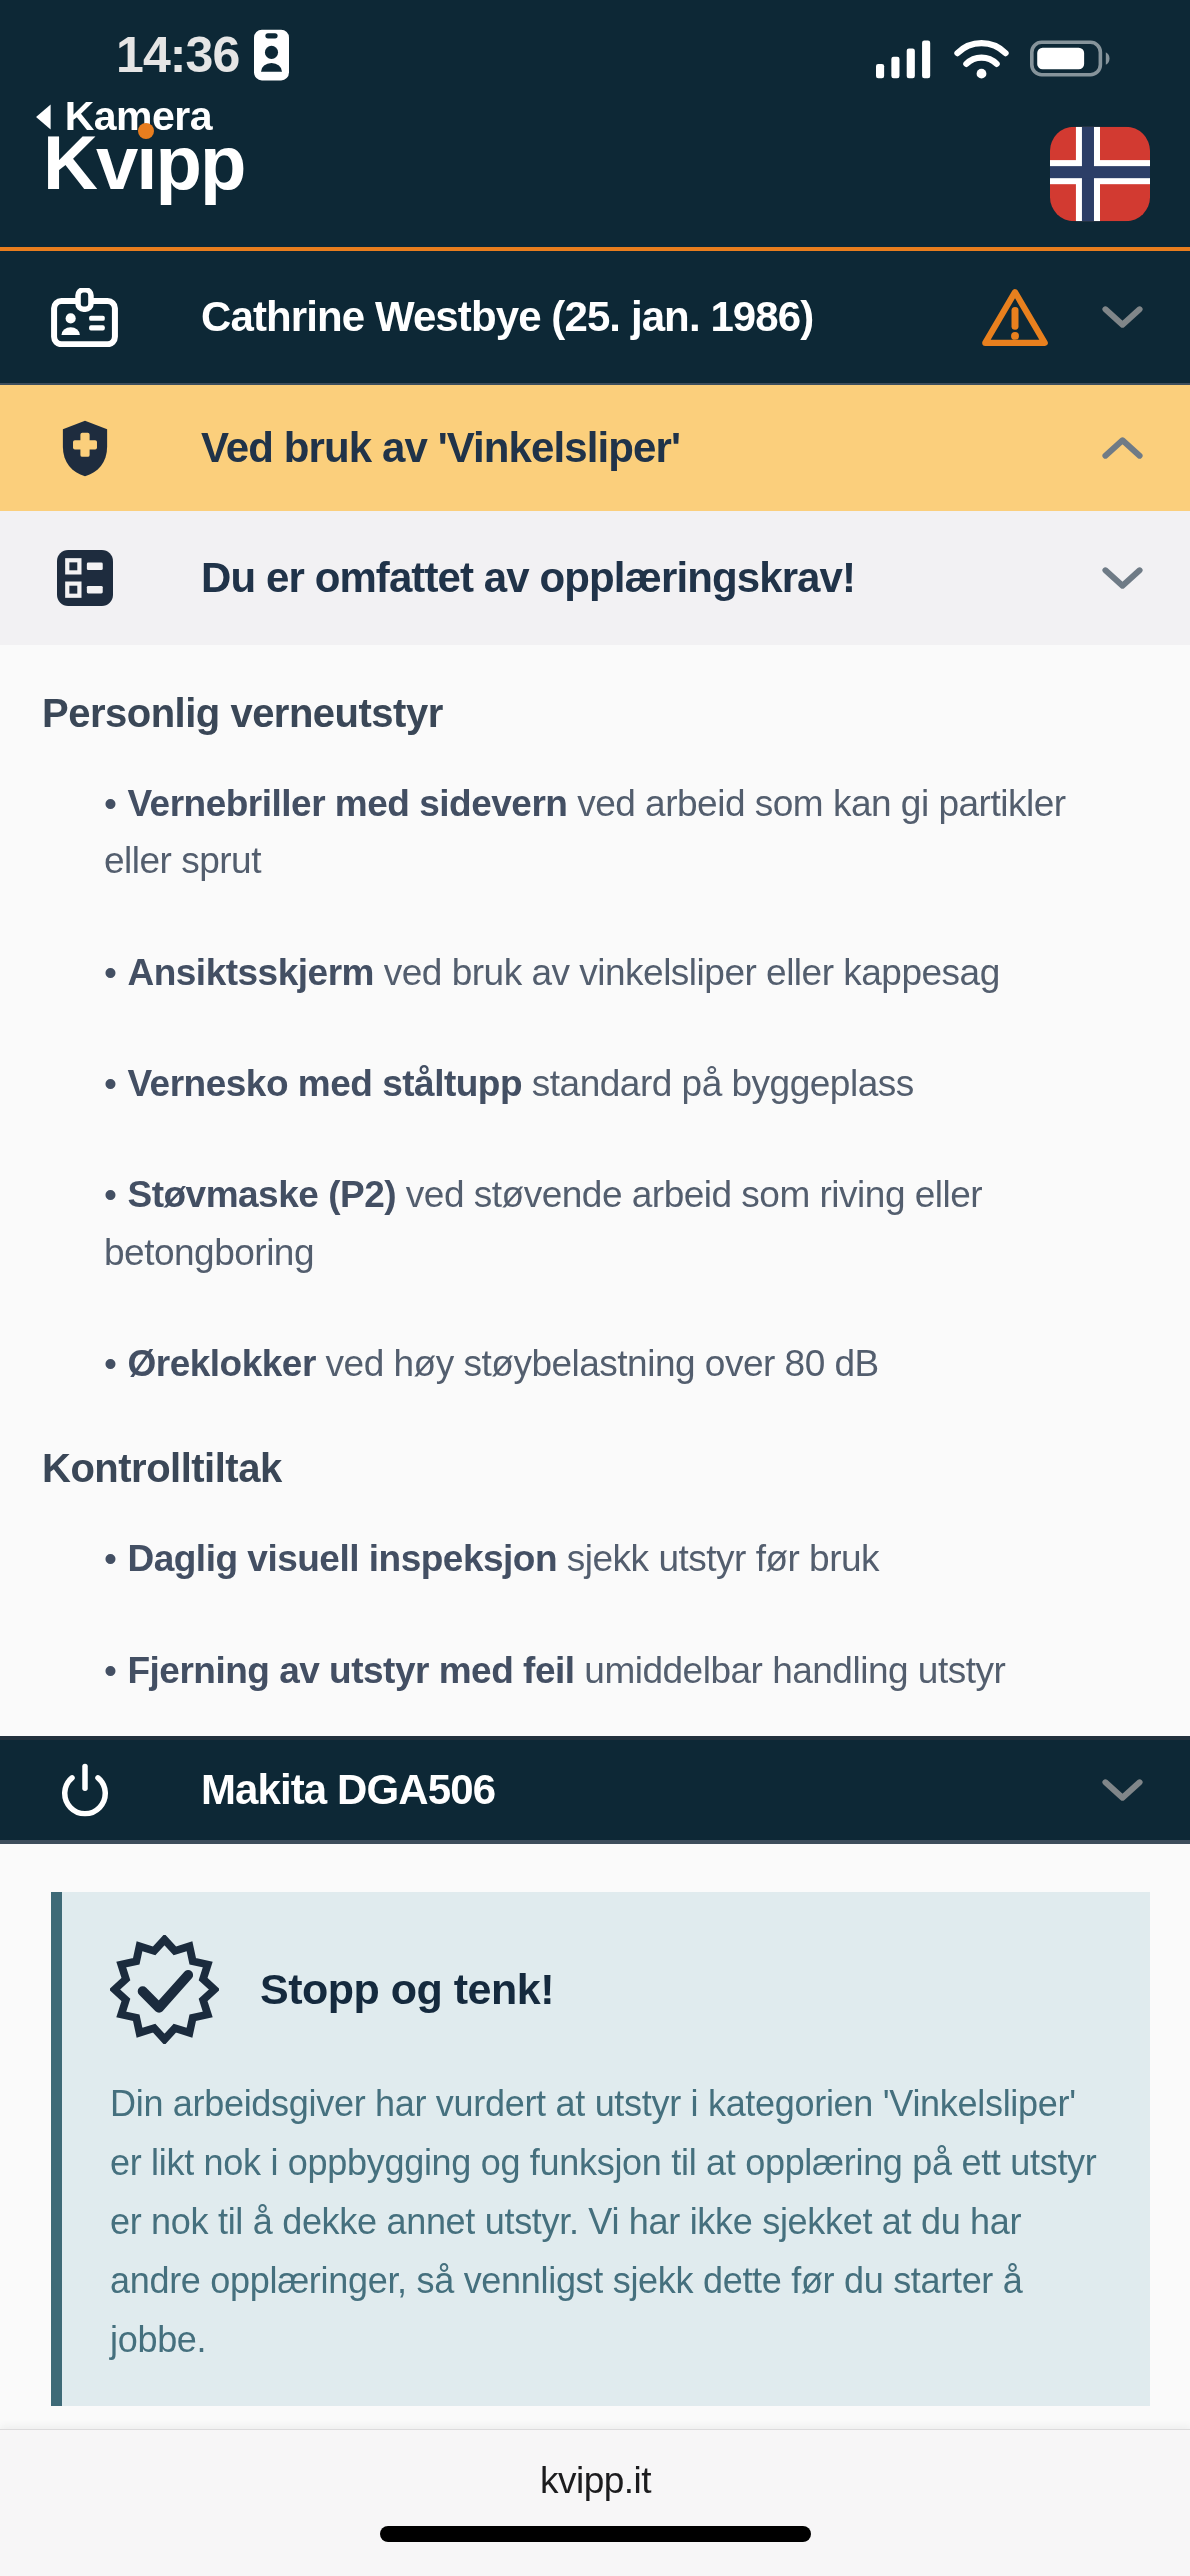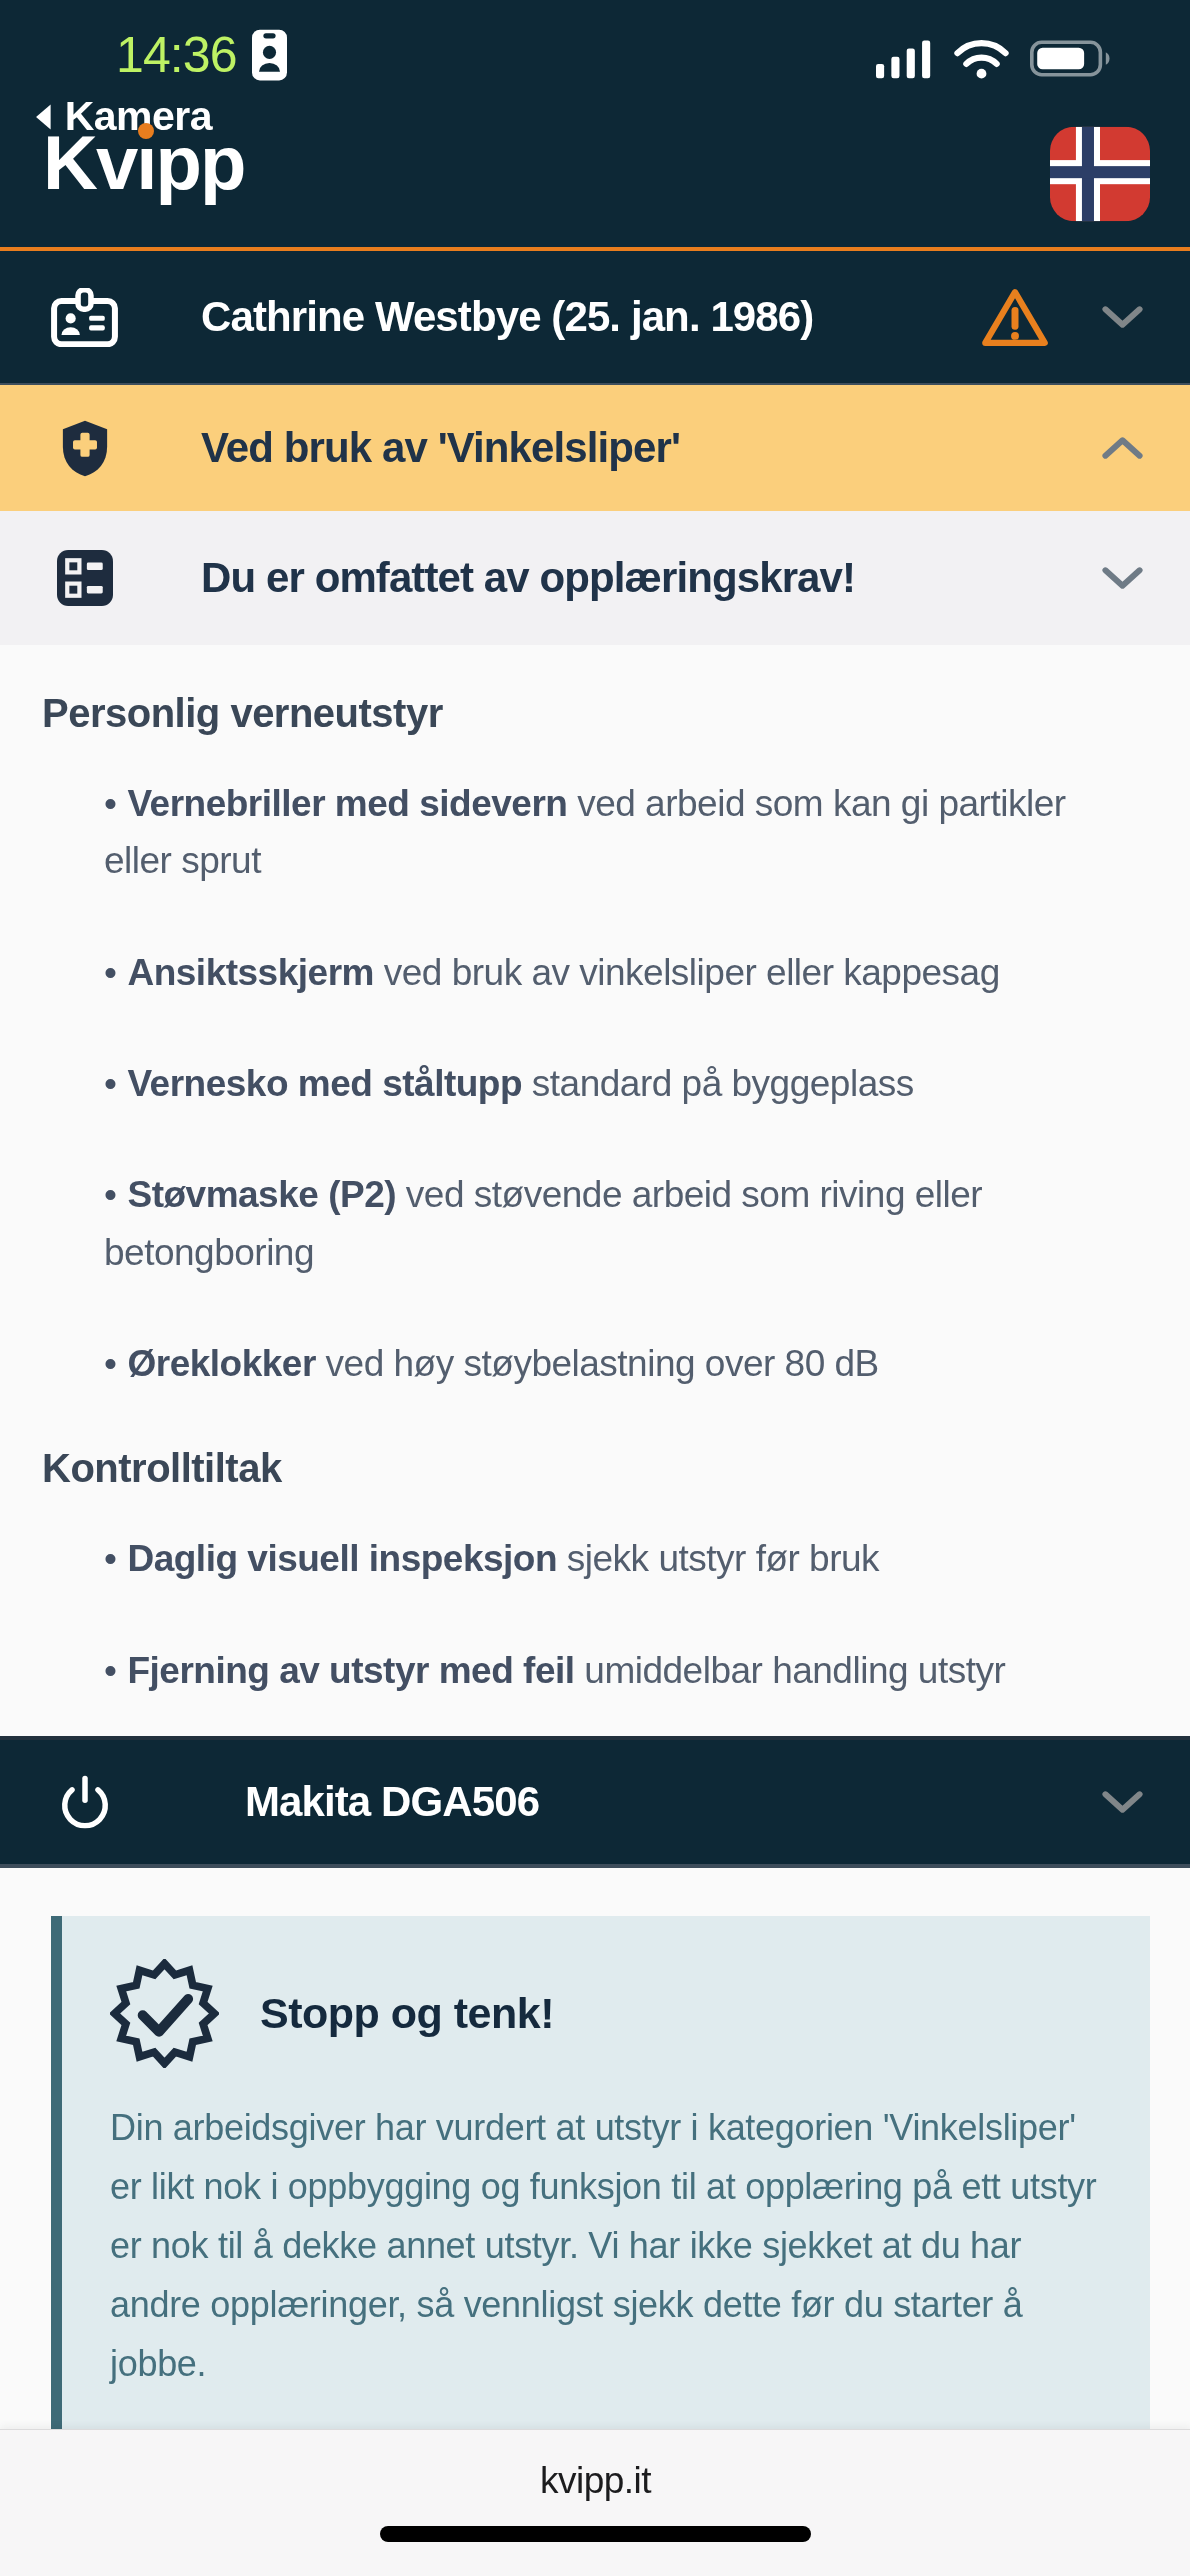--- a/index.html
+++ b/index.html
@@ -6,41 +6,41 @@
   html,body { margin:0; padding:0; background:#222; }
   .screen {
     position:relative; width:1191px; height:2576px; margin:0 auto;
     background:#fafafa; overflow:hidden;
     font-family:"Liberation Sans", sans-serif;
   }
 
   
   .app-header { position:relative; height:251px; background:#0d2836; border-bottom:4.6px solid #e87d1e; }
   .sb-left { position:absolute; left:116px; top:26px; display:flex; align-items:center; gap:15px; }
-  .sb-time { color:#bef264; font-size:50px; font-weight:normal; letter-spacing:-0.9px; }
+  .sb-time { color:#e5e5e5; font-size:50px; font-weight:bold; letter-spacing:-0.9px; }
   .sb-right { position:absolute; right:78px; top:37px; display:flex; align-items:center; gap:20.4px; }
   .back-btn { position:absolute; left:35px; top:93px; display:flex; align-items:center; gap:13px; cursor:pointer; }
   .back-label { color:#fff; font-size:41px; letter-spacing:-0.5px;font-weight:bold; }
   .brand { position:absolute; left:43px; top:119px; color:#fff; font-size:76px; font-weight:bold; letter-spacing:-1.9px; }
   .i-stack { position:relative; display:inline-block; }
   .i-dot { position:absolute; left:50%; transform:translateX(-50%); top:3.7px; width:16px; height:16px; border-radius:50%; background:#e87d1e; }
   .flag-btn { position:absolute; right:41px; top:126px; cursor:pointer; line-height:0; }
 
   
   .acc { display:flex; align-items:center; cursor:pointer; }
   .acc .icon-box { width:69px; margin-left:50px; flex:0 0 auto; display:flex; justify-content:center; }
   .acc .acc-title { margin-left:82px; flex:1; font-size:42px; font-weight:bold; letter-spacing:-0.9px; }
   .acc .right-zone { display:flex; align-items:center; gap:52px; margin-right:48px; }
   .acc-dark { height:134px; background:#0d2836; border-bottom:2.8px solid #3f4f5d; }
   .acc-dark .acc-title { color:#ffffff; }
   .acc-light { height:134px; background:#f2f1f3; }
   .acc-light .acc-title { color:#203349; }
   .acc-yellow { height:126px; background:#fbcf7c; }
   .acc-yellow .acc-title { color:#203349; }
-  .acc-equip { height:132px; background:#0d2836; border-top:4.6px solid #22303d; border-bottom:4.6px solid #3d4d5b;gap:44px; }
+  .acc-equip { height:108px; background:#0d2836; border-top:4.6px solid #22303d; border-bottom:4.6px solid #3d4d5b; }
   .acc-equip .acc-title { color:#ffffff; }
 
   
   .content { background:#fafafa; padding-top:46px; }
   .sec-heading { margin:0 0 39px 42px; font-size:40px; font-weight:bold; letter-spacing:-0.5px; color:#3a4757; }
   .sec-heading.second { margin-top:9.3px; }
   .plist { margin:0; padding:0 56px 0 104px; list-style:none; }
   .pitem { max-width:1066px; font-size:37px; line-height:1.55; letter-spacing:-0.5px; color:#535e6e; margin-bottom:54px; }
   .pitem .marker { margin-right:11px; color:#434f63; }
   .pitem b { color:#434f63; }

